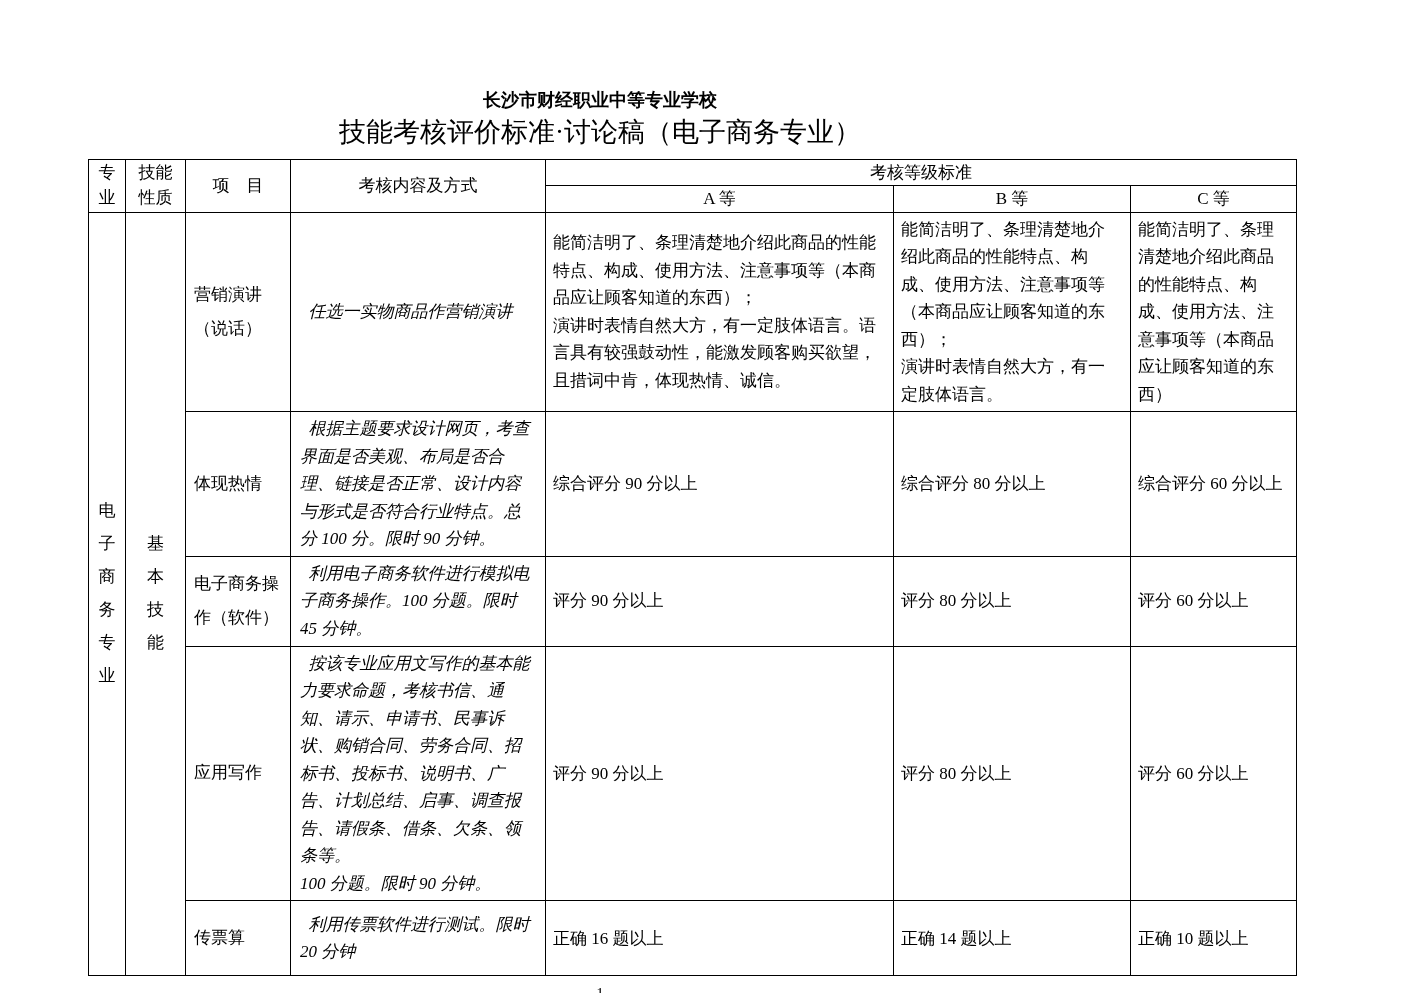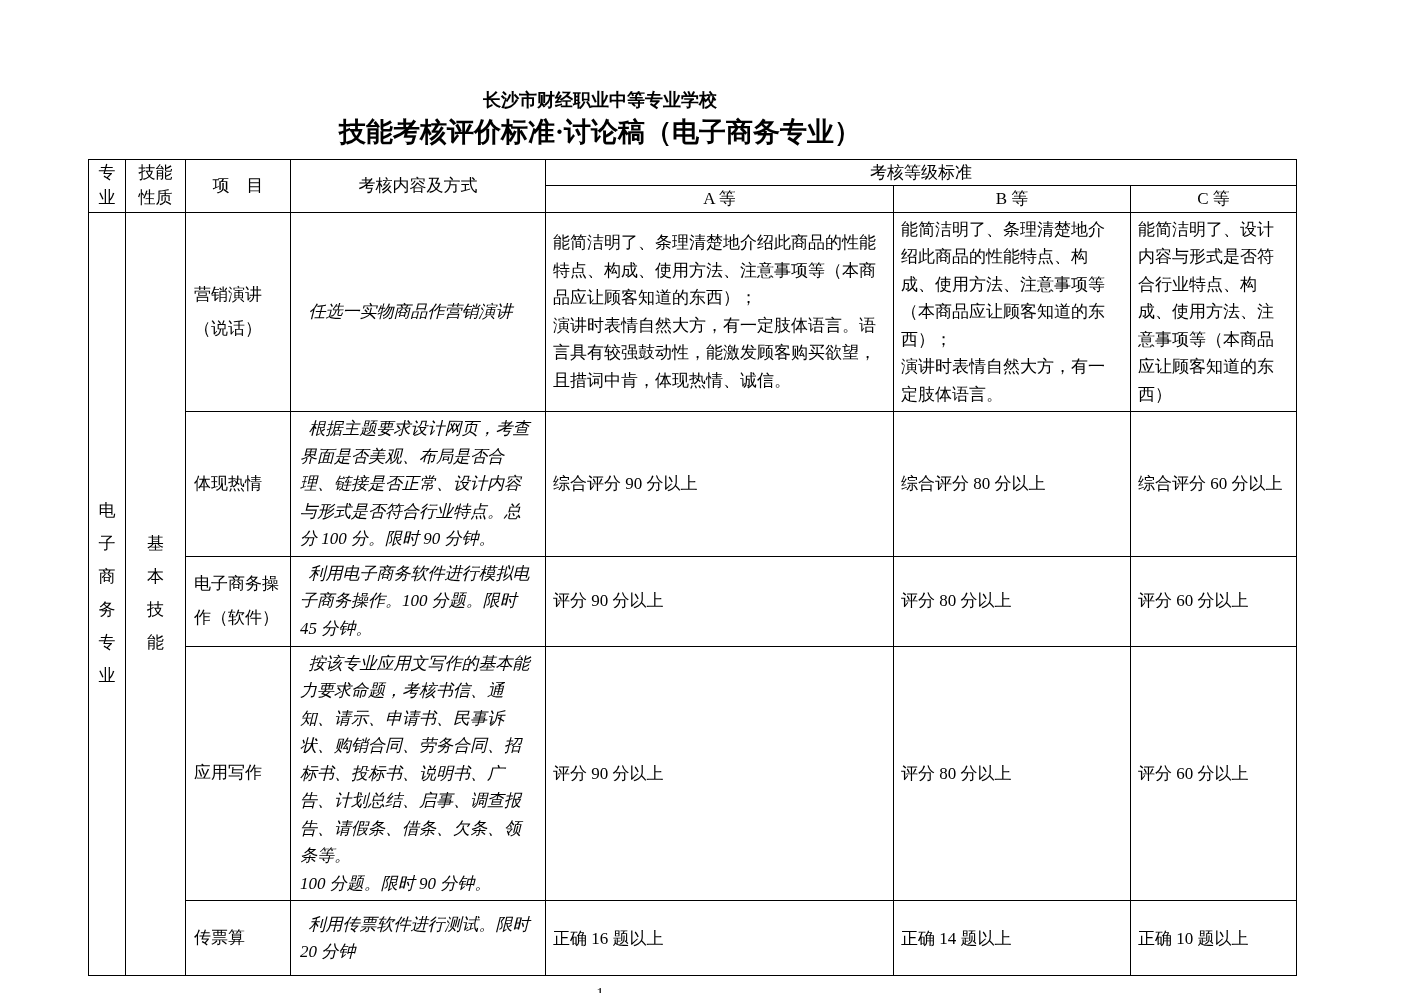--- a/index.html
+++ b/index.html
@@ -19,21 +19,21 @@
   }
   .school-title {
     text-align: center;
     font-size: 18px;
     font-weight: bold;
     line-height: 1.4;
   }
   .doc-title {
     text-align: center;
     font-size: 27px;
-    font-weight: bold;
+    font-weight: normal;
     line-height: 1.3;
     margin-top: 2px;
     margin-bottom: 9px;
   }
   table.assessment {
     border-collapse: collapse;
     table-layout: fixed;
     width: 1208px;
     margin-left: 88px;
   }
@@ -132,21 +132,21 @@
         </td>
         <td rowspan="5" class="vcell">
           <div class="vtext">基本技能</div>
         </td>
         <td class="proj">营销演讲（说话）</td>
         <td class="cont">任选一实物商品作营销演讲</td>
         <td class="grade">能简洁明了、条理清楚地介绍此商品的性能特点、构成、使用方法、注意事项等（本商品应让顾客知道的东西）；
 演讲时表情自然大方，有一定肢体语言。语言具有较强鼓动性，能激发顾客购买欲望，且措词中肯，体现热情、诚信。</td>
         <td class="grade">能简洁明了、条理清楚地介绍此商品的性能特点、构成、使用方法、注意事项等（本商品应让顾客知道的东西）；
 演讲时表情自然大方，有一定肢体语言。</td>
-        <td class="grade">能简洁明了、设计内容与形式是否符合行业特点、构成、使用方法、注意事项等（本商品应让顾客知道的东西）</td>
+        <td class="grade">能简洁明了、条理清楚地介绍此商品的性能特点、构成、使用方法、注意事项等（本商品应让顾客知道的东西）</td>
       </tr>
       <tr class="r2">
         <td class="proj">体现热情</td>
         <td class="cont">根据主题要求设计网页，考查界面是否美观、布局是否合理、链接是否正常、设计内容与形式是否符合行业特点。总分 100 分。限时 90 分钟。</td>
         <td class="grade">综合评分 90 分以上</td>
         <td class="grade">综合评分 80 分以上</td>
         <td class="grade">综合评分 60 分以上</td>
       </tr>
       <tr class="r3">
         <td class="proj">电子商务操作（软件）</td>

